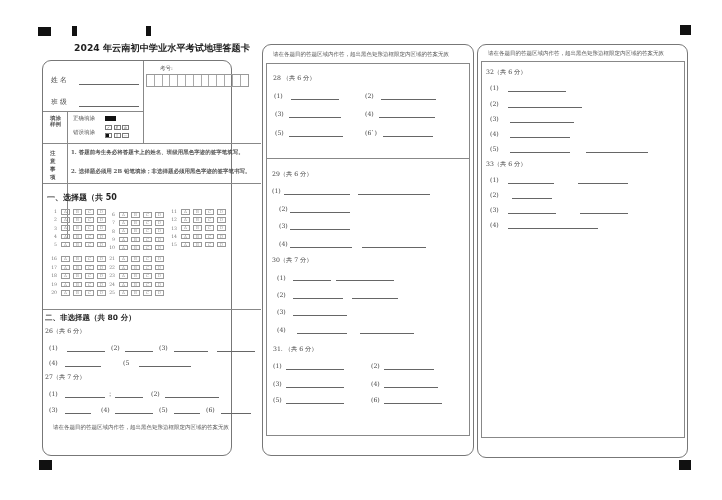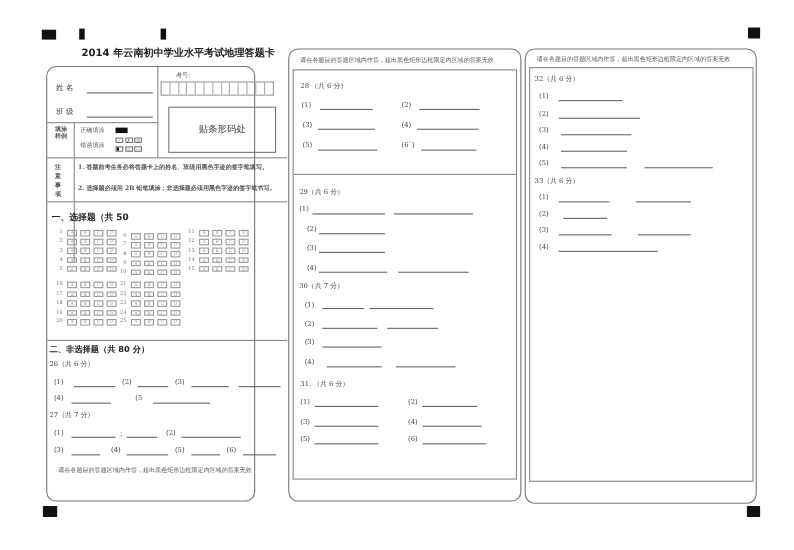--- a/index.html
+++ b/index.html
@@ -51,21 +51,21 @@
 </head>
 <body>
 
 <div class="mark" style="left:38px;top:27px;width:13px;height:9px;"></div>
 <div class="mark" style="left:72px;top:26px;width:5px;height:10px;"></div>
 <div class="mark" style="left:146px;top:26px;width:5px;height:10px;"></div>
 <div class="mark" style="left:680px;top:25px;width:11px;height:10px;"></div>
 <div class="mark" style="left:39px;top:460px;width:13px;height:10px;"></div>
 <div class="mark" style="left:679px;top:460px;width:12px;height:10px;"></div>
 
-<div class="title">2014 年云南初中学业水平考试地理答题卡</div>
+<div class="title">2024 年云南初中学业水平考试地理答题卡</div>
 
 <div class="panel" style="left:42px;top:60px;width:190px;height:396px;">
 
   <div class="abs t7" style="left:8px;top:14px;">姓  名</div>
   <div class="line" style="left:36px;top:23px;width:60px;"></div>
   <div class="abs t7" style="left:8px;top:36px;">班  级</div>
   <div class="line" style="left:36px;top:45px;width:60px;"></div>
 
   <div class="vr" style="left:100px;top:0;height:82px;"></div>
   <div class="hr" style="left:0;top:50px;width:100px;"></div>
@@ -80,23 +80,20 @@
       <span></span>
       <span></span>
       <span></span>
       <span></span>
       <span></span>
       <span></span>
       <span></span>
       <span></span>
   </div>
 
-  <div class="barcode" style="left:110px;top:36px;width:98px;height:42px;">
-    <span>贴条形码处</span>
-  </div>
 
   <div class="vr" style="left:24px;top:50px;height:127px;"></div>
   <div class="abs small" style="left:7px;top:54px;width:12px;white-space:normal;line-height:6px;font-weight:bold;">填涂样例</div>
   <div class="abs small" style="left:30px;top:54px;">正确填涂</div>
   <div class="fill-ok" style="left:62px;top:55px;"></div>
   <div class="abs small" style="left:30px;top:68px;">错误填涂</div>
   <div class="wrong" style="left:62px;top:64px;">
     <span>✓</span>
       <span>✗</span>
       <span>⊘</span>

